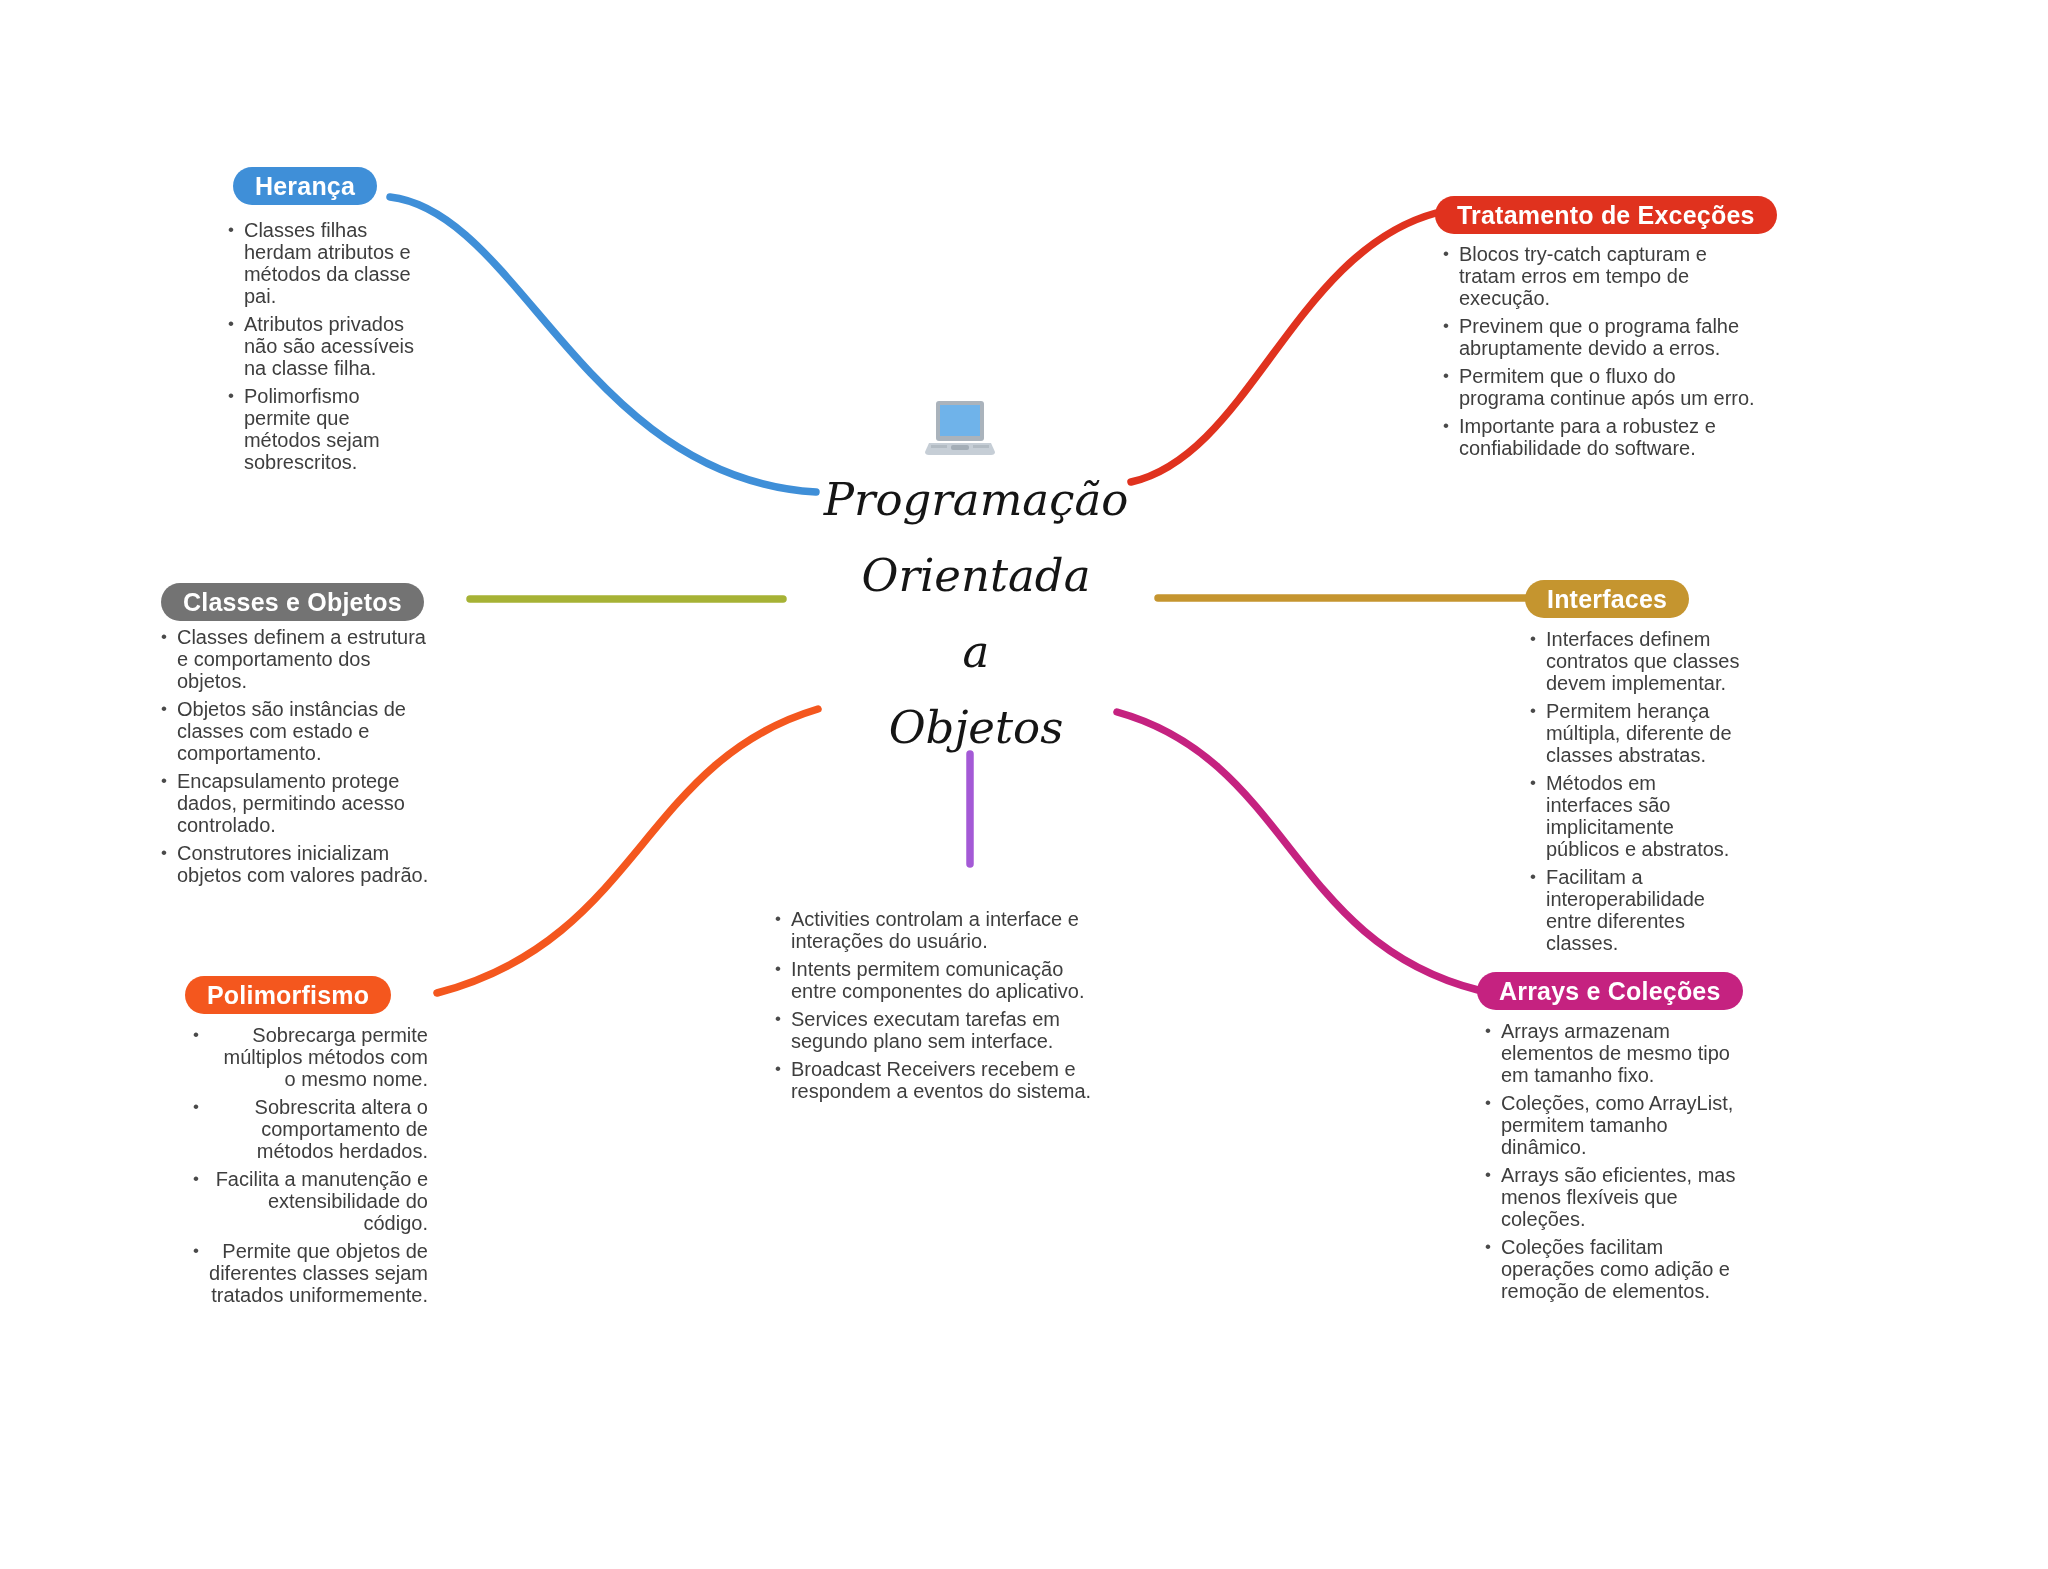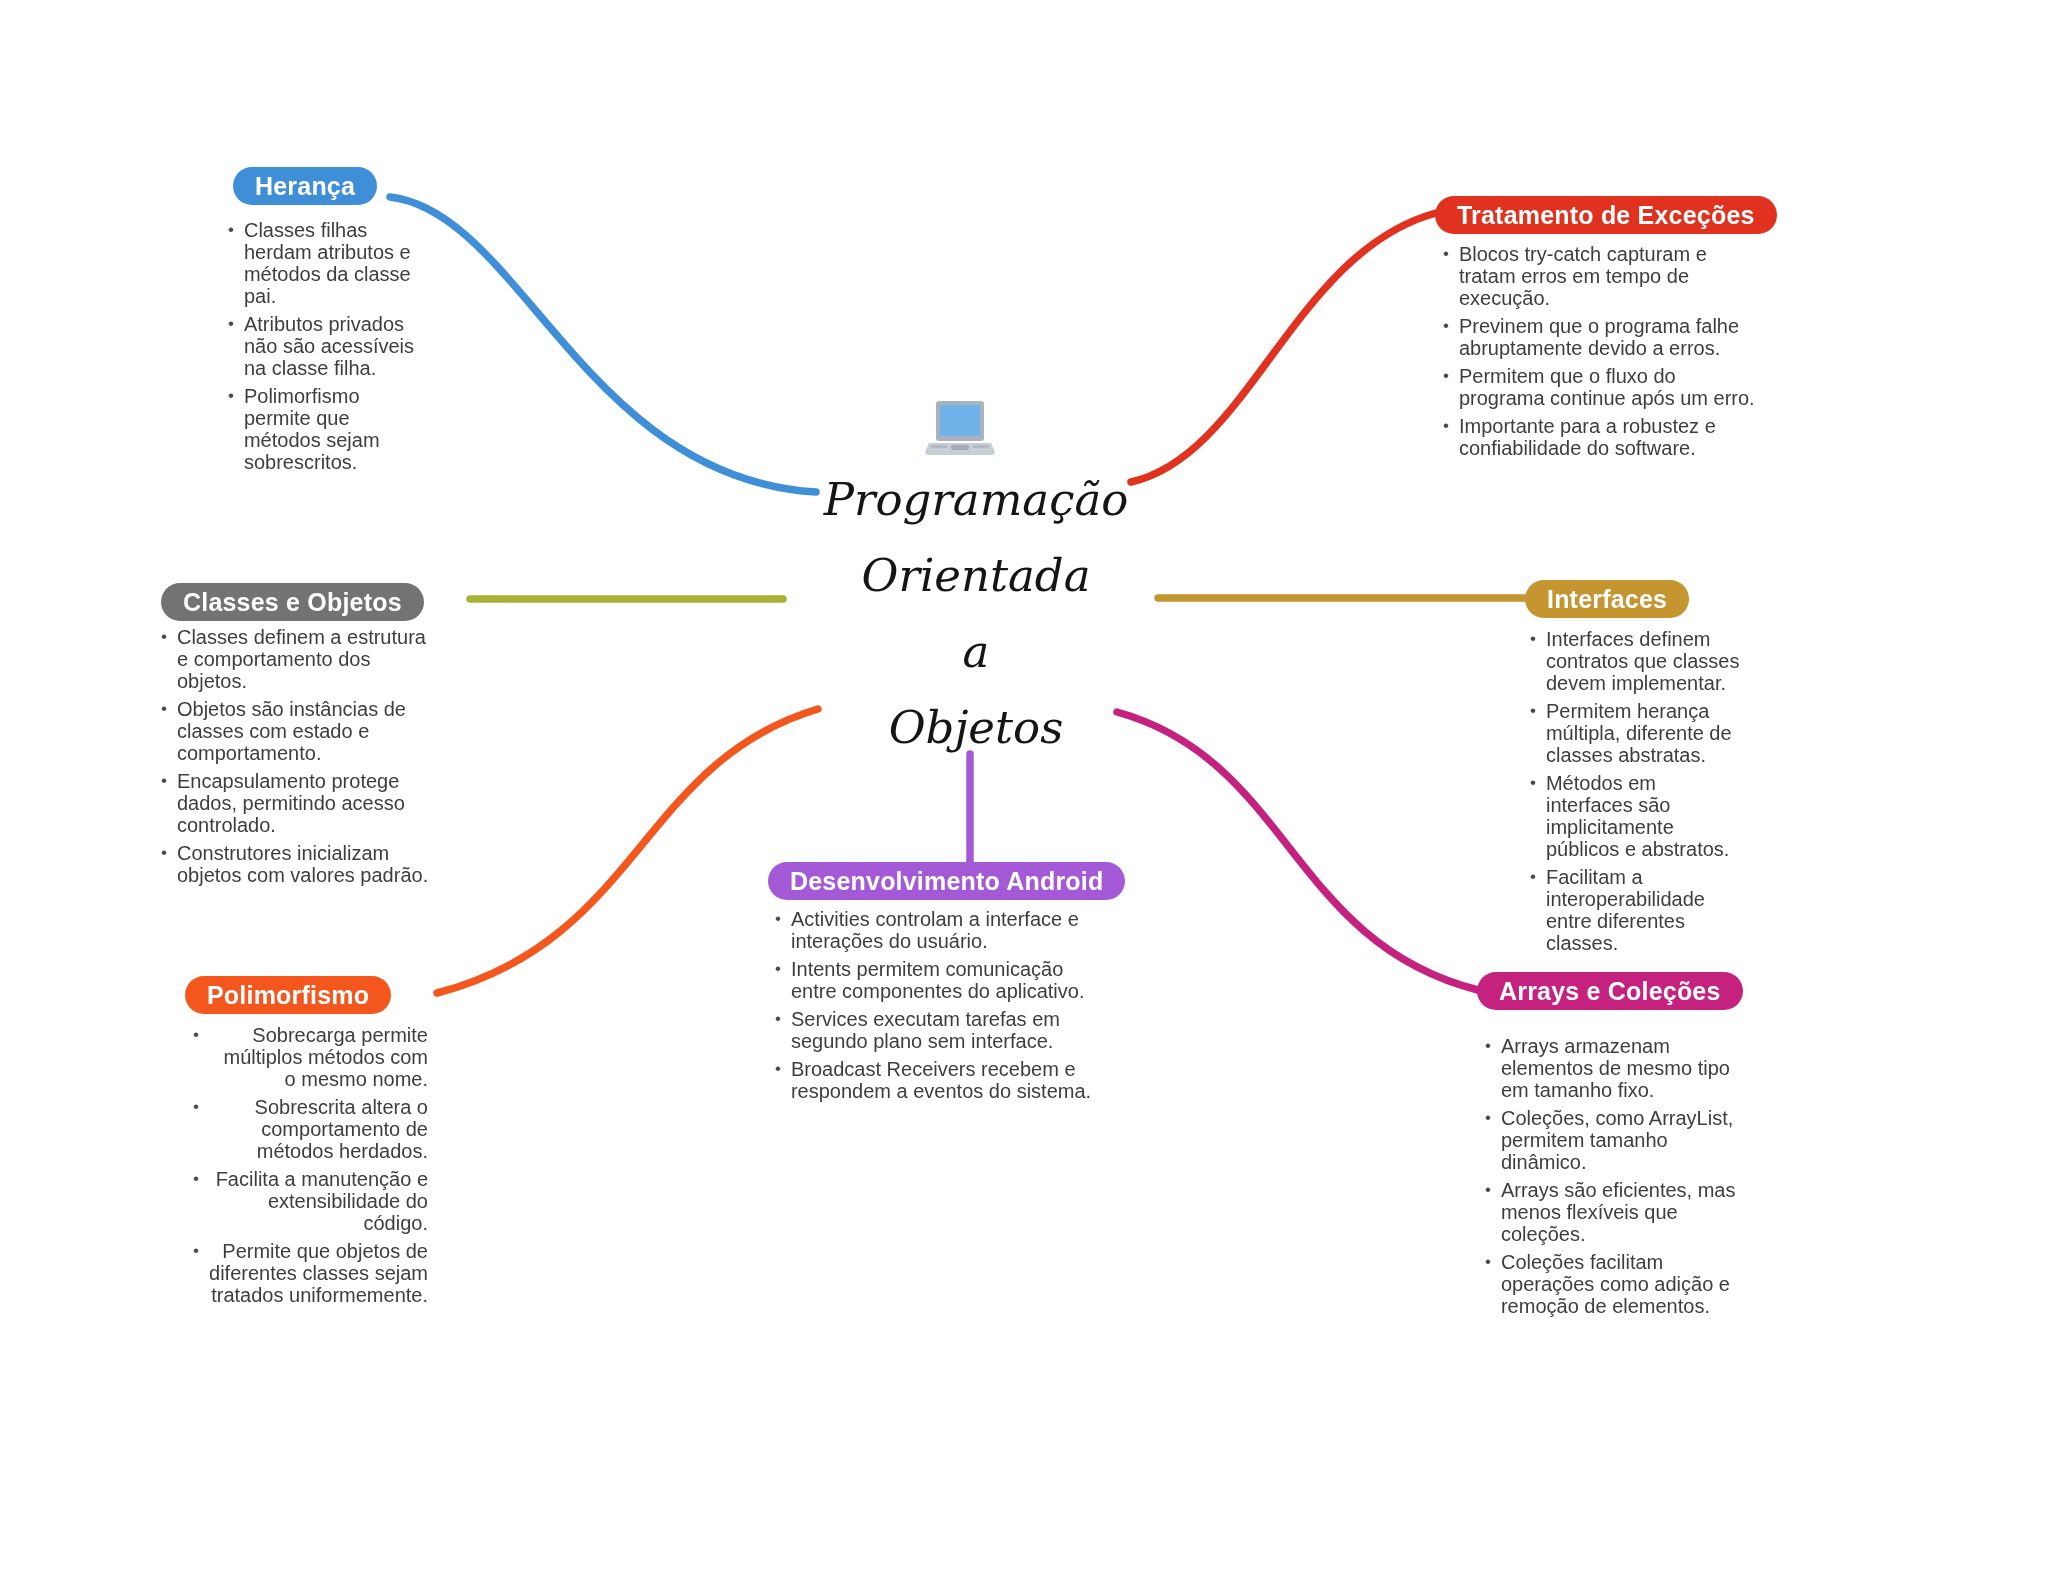--- a/index.html
+++ b/index.html
@@ -31,21 +31,21 @@
   #pill-interfaces{left:1525px;top:580px;}
   #pill-arrays{left:1477px;top:972px;}
   #pill-android{left:768px;top:862px;}
 
   
   #list-heranca{left:228px;top:219px;width:192px;}
   #list-classes{left:161px;top:626px;width:268px;}
   #list-polimorfismo{left:193px;top:1024px;width:235px;text-align:right;}
   #list-tratamento{left:1443px;top:243px;width:315px;}
   #list-interfaces{left:1530px;top:628px;width:210px;}
-  #list-arrays{left:1485px;top:1020px;width:265px;margin-top:15px;}
+  #list-arrays{left:1485px;top:1020px;width:265px;}
   #list-android{left:775px;top:908px;width:320px;}
 </style>
 </head>
 <body>
 
 <div class="canvas">
 
   <svg class="links" viewBox="0 0 2048 1569">
     <path d="M 390 197 C 520 212, 585 478, 816 492" stroke="#3F8FD8"></path>
     <path d="M 470 599 L 783 599" stroke-width="8.5" stroke="#A6B235"></path>
@@ -160,21 +160,20 @@
         <span class="txt">Coleções, como ArrayList, permitem tamanho dinâmico.</span>
       </li>
       <li>
         <span class="txt">Arrays são eficientes, mas menos flexíveis que coleções.</span>
       </li>
       <li>
         <span class="txt">Coleções facilitam operações como adição e remoção de elementos.</span>
       </li>
     </ul>
 
-  <div class="pill" id="pill-android" style="background: rgb(164, 90, 214);">Desenvolvimento Android</div>
   <ul class="bullets" id="list-android">
       <li>
         <span class="txt">Activities controlam a interface e interações do usuário.</span>
       </li>
       <li>
         <span class="txt">Intents permitem comunicação entre componentes do aplicativo.</span>
       </li>
       <li>
         <span class="txt">Services executam tarefas em segundo plano sem interface.</span>
       </li>

